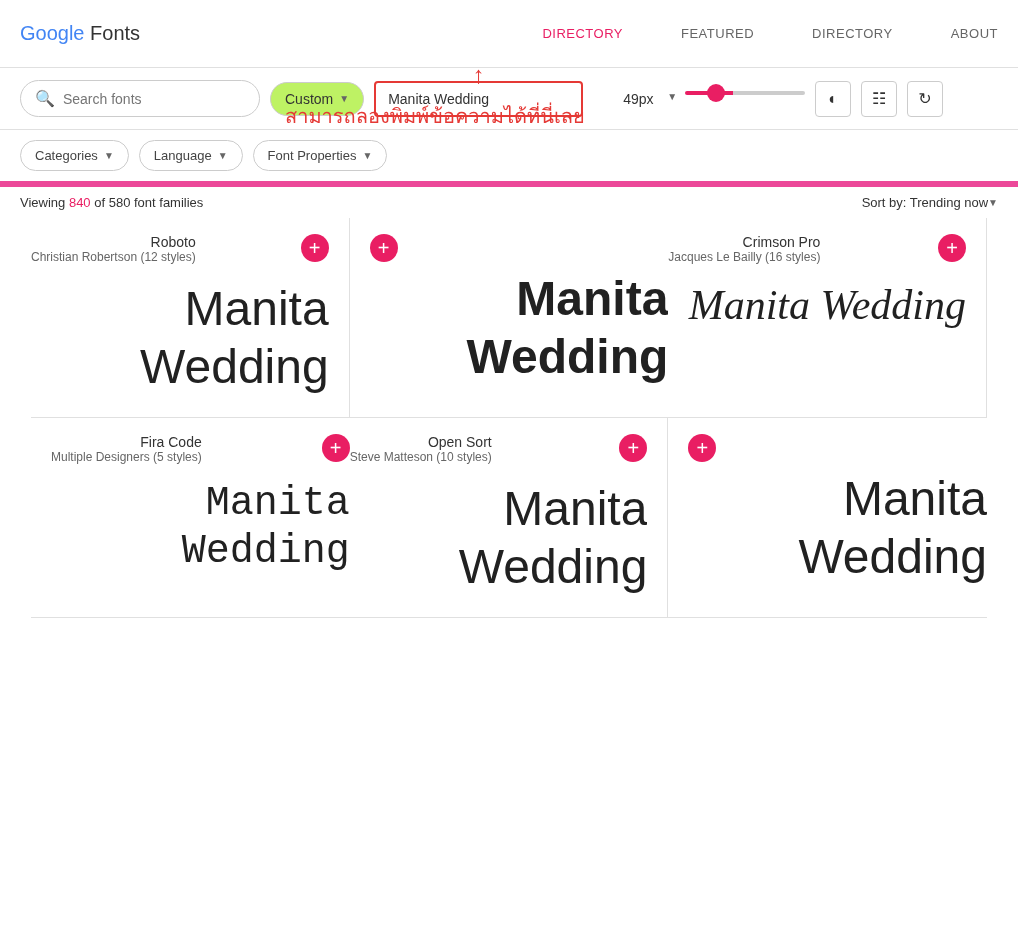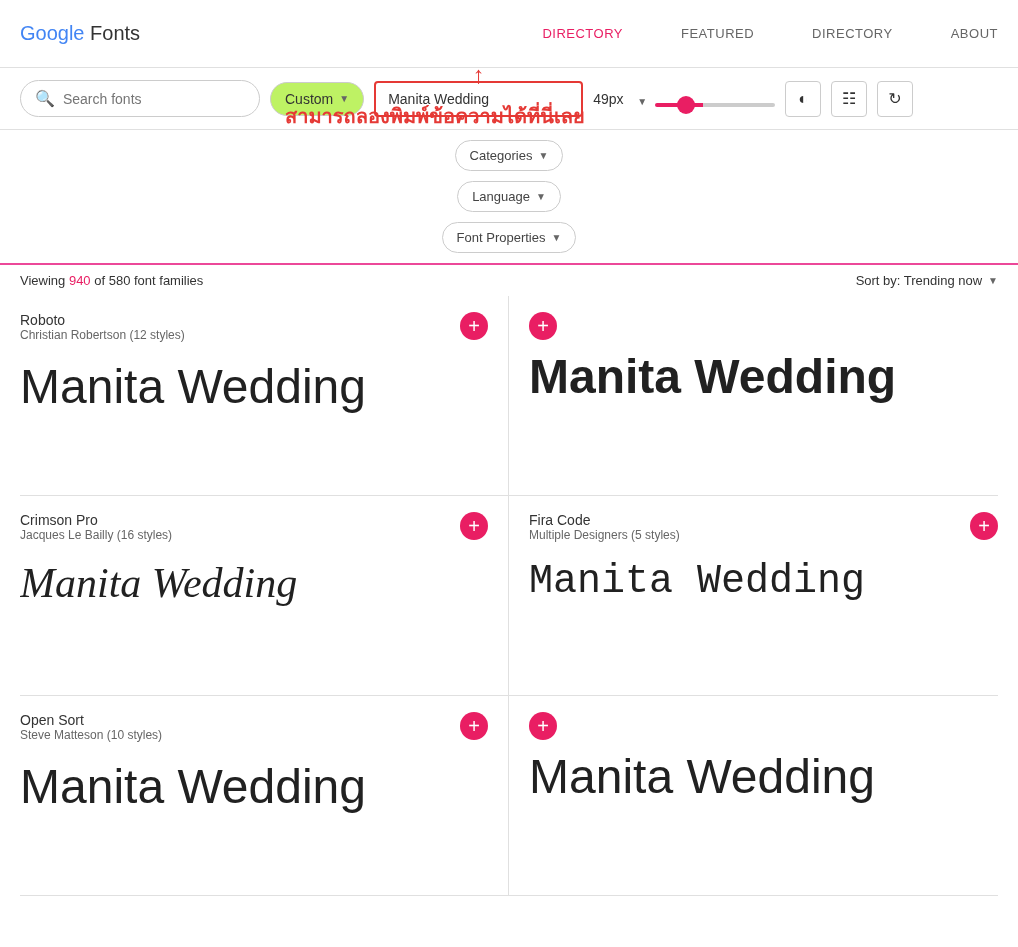--- a/index.html
+++ b/index.html
@@ -82,24 +82,25 @@
     .preview-input-wrapper input {
       border: none;
       outline: none;
       font-size: 14px;
       width: 100%;
       color: #333;
     }
 
     .size-control {
       display: flex;
-      align-items: flex-end;
+      align-items: flex-start;
       gap: 8px;
       font-size: 14px;
       color: #333;
+      margin-left: 30px;
     }
     .size-label { min-width: 36px; }
 
     input[type=range] {
       -webkit-appearance: none;
       width: 120px;
       height: 4px;
       background: linear-gradient(to right, #e91e63 0%, #e91e63 40%, #ccc 40%);
       border-radius: 2px;
       outline: none;
@@ -124,24 +125,23 @@
       cursor: pointer;
       color: #333;
       font-size: 16px;
       background: #fff;
     }
 
     
     .filters {
       display: flex;
       align-items: center;
-      padding: 10px 28px;
+      padding: 10px 20px;
       gap: 10px;
-      border-bottom: 2px solid #ec4899;
-      flex-direction: column;
+      border-bottom: 6px solid #ec4899;
     }
     .filter-btn {
       display: flex;
       align-items: center;
       gap: 6px;
       border: 1px solid #ccc;
       border-radius: 24px;
       padding: 7px 14px;
       cursor: pointer;
       font-size: 13px;
@@ -155,31 +155,31 @@
       align-items: center;
       justify-content: space-between;
       padding: 8px 20px;
       font-size: 13px;
       color: #333;
     }
     .results-bar .count { color: #e91e63; font-weight: 500; }
     .sort-dropdown {
       display: flex;
       align-items: center;
-      gap: 6px;
       cursor: pointer;
       font-size: 13px;
       color: #333;
     }
 
     
     .font-grid {
       display: grid;
-      grid-template-columns: 1fr 1fr;
-      padding: 0 20px;
+      grid-template-columns: 1fr 1fr 1fr;
+      padding: 0 31px;
+      text-align: right;
     }
     .font-card {
       padding: 16px 0;
       border-bottom: 1px solid #e0e0e0;
       position: relative;
       min-height: 200px;
     }
     .font-card:nth-child(odd) { padding-right: 20px; border-right: 1px solid #e0e0e0; }
     .font-card:nth-child(even) { padding-left: 20px; }
 
@@ -277,41 +277,41 @@
   </div>
   <div class="toolbar-icon-btn" title="Grid view">
     <span>☷</span>
   </div>
   <div class="toolbar-icon-btn" title="Refresh">
     <span>↻</span>
   </div>
 </div>
 
 <div style="position:relative; height:0; overflow:visible;">
-  <div style="position:absolute; left:285px; top:-30px; color:#e53935; font-size:20px; font-weight:bold; white-space:nowrap; z-index:20; pointer-events:none;">สามารถลองพิมพ์ข้อความได้ที่นี่เลย</div>
+  <div style="position:absolute; left:285px; top:-30px; color:#e53935; font-size:20px; font-weight:normal; white-space:nowrap; z-index:20; pointer-events:none;">สามารถลองพิมพ์ข้อความได้ที่นี่เลย</div>
 </div>
 
 <div class="filters">
   <button class="filter-btn">
     <span>Categories</span>
     <span class="chevron">▼</span>
   </button>
   <button class="filter-btn">
     <span>Language</span>
     <span class="chevron">▼</span>
   </button>
   <button class="filter-btn">
     <span>Font Properties</span>
     <span class="chevron">▼</span>
   </button>
 </div>
 
 <div class="results-bar">
   <div>
-    <span>Viewing </span><span class="count">940</span><span> of 580 font families</span>
+    <span>Viewing </span><span class="count">840</span><span> of 580 font families</span>
   </div>
   <div class="sort-dropdown">
     <span>Sort by: Trending now</span>
     <span class="chevron">▼</span>
   </div>
 </div>
 
 <div class="font-grid">
 
   <div class="font-card">

